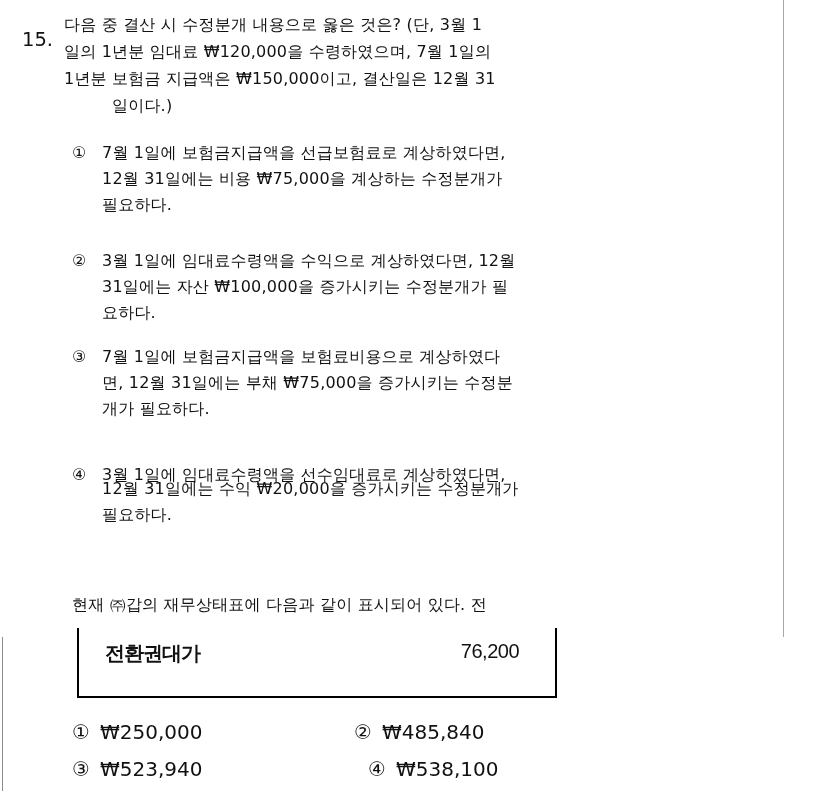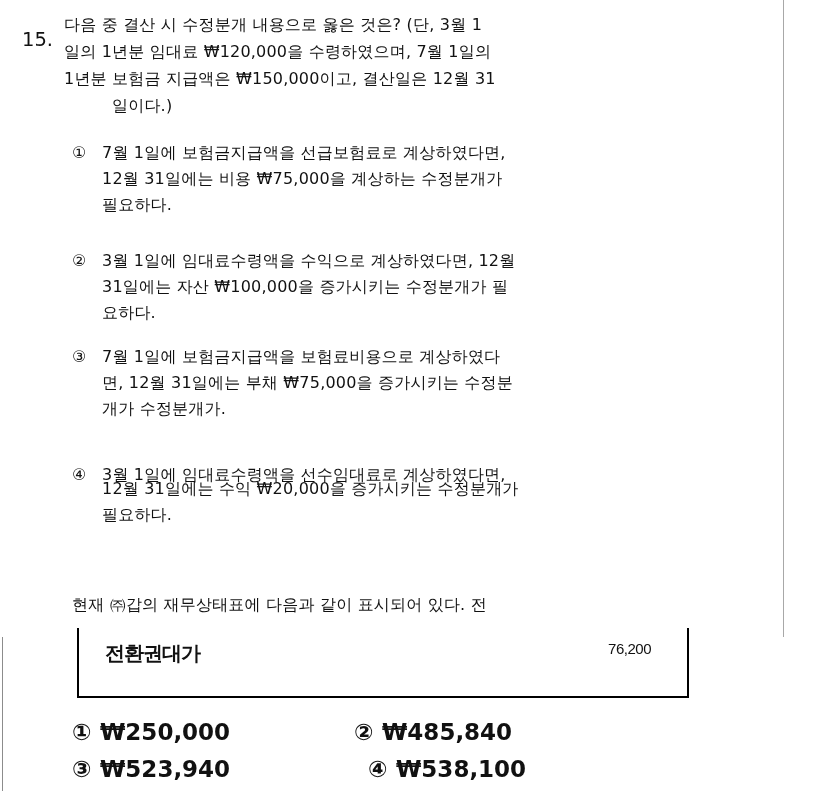--- a/index.html
+++ b/index.html
@@ -16,34 +16,34 @@
       position: absolute; left: 2px; top: 637px; width: 1px; height: 154px;
       background: #8c8c8c;
     }
     .line {
       position: absolute; font-size: 16px; line-height: 26px; white-space: nowrap;
       letter-spacing: 0.2px;
     }
     .q-num { position: absolute; left: 22px; top: 12px; font-size: 19.5px; line-height: 26px; margin-top: 15px; }
     .circ { display: inline-block; width: 30px; }
     .box {
-      position: absolute; left: 77px; top: 628px; width: 612px; height: 70px;
+      position: absolute; left: 77px; top: 628px; width: 480px; height: 70px;
       border-left: 2px solid #000; border-right: 2px solid #000; border-bottom: 2px solid #000;
       box-sizing: border-box;
     }
     .box-label {
       position: absolute; left: 26px; top: 12px; font-size: 20px; font-weight: bold;
       letter-spacing: -1px;
     }
     .box-value {
-      position: absolute; right: 36px; top: 12px; font-size: 15px;
+      position: absolute; right: 36px; top: 12px; font-size: 20px;
       font-family: "Liberation Sans Narrow", "Liberation Sans", sans-serif;
       letter-spacing: -0.5px;
     }
-    .ans { position: absolute; font-size: 23px; line-height: 26px; white-space: nowrap; font-weight: bold; }
+    .ans { position: absolute; font-size: 20px; line-height: 26px; white-space: nowrap; }
     .ans .circ { width: 28px; }
   </style>
 </head>
 <body>
 
 <div class="vline-right"></div>
 <div class="vline-left"></div>
 
 <div>
   <span class="q-num">15.</span>
@@ -67,21 +67,21 @@
   </div>
   <div class="line" style="left:102px; top:274px;">31일에는 자산 ₩100,000을 증가시키는 수정분개가 필</div>
   <div class="line" style="left:102px; top:300px;">요하다.</div>
 </div>
 
 <div>
   <div class="line" style="left:72px; top:344px;">
     <span class="circ">③</span><span>7월 1일에 보험금지급액을 보험료비용으로 계상하였다</span>
   </div>
   <div class="line" style="left:102px; top:370px;">면, 12월 31일에는 부채 ₩75,000을 증가시키는 수정분</div>
-  <div class="line" style="left:102px; top:396px;">개가 수정분개가.</div>
+  <div class="line" style="left:102px; top:396px;">개가 필요하다.</div>
 </div>
 
 <div>
   <div class="line" style="left:72px; top:462px;">
     <span class="circ">④</span><span>3월 1일에 임대료수령액을 선수임대료로 계상하였다면,</span>
   </div>
   <div class="line" style="left:102px; top:476px;">12월 31일에는 수익 ₩20,000을 증가시키는 수정분개가</div>
   <div class="line" style="left:102px; top:502px;">필요하다.</div>
 </div>
 

